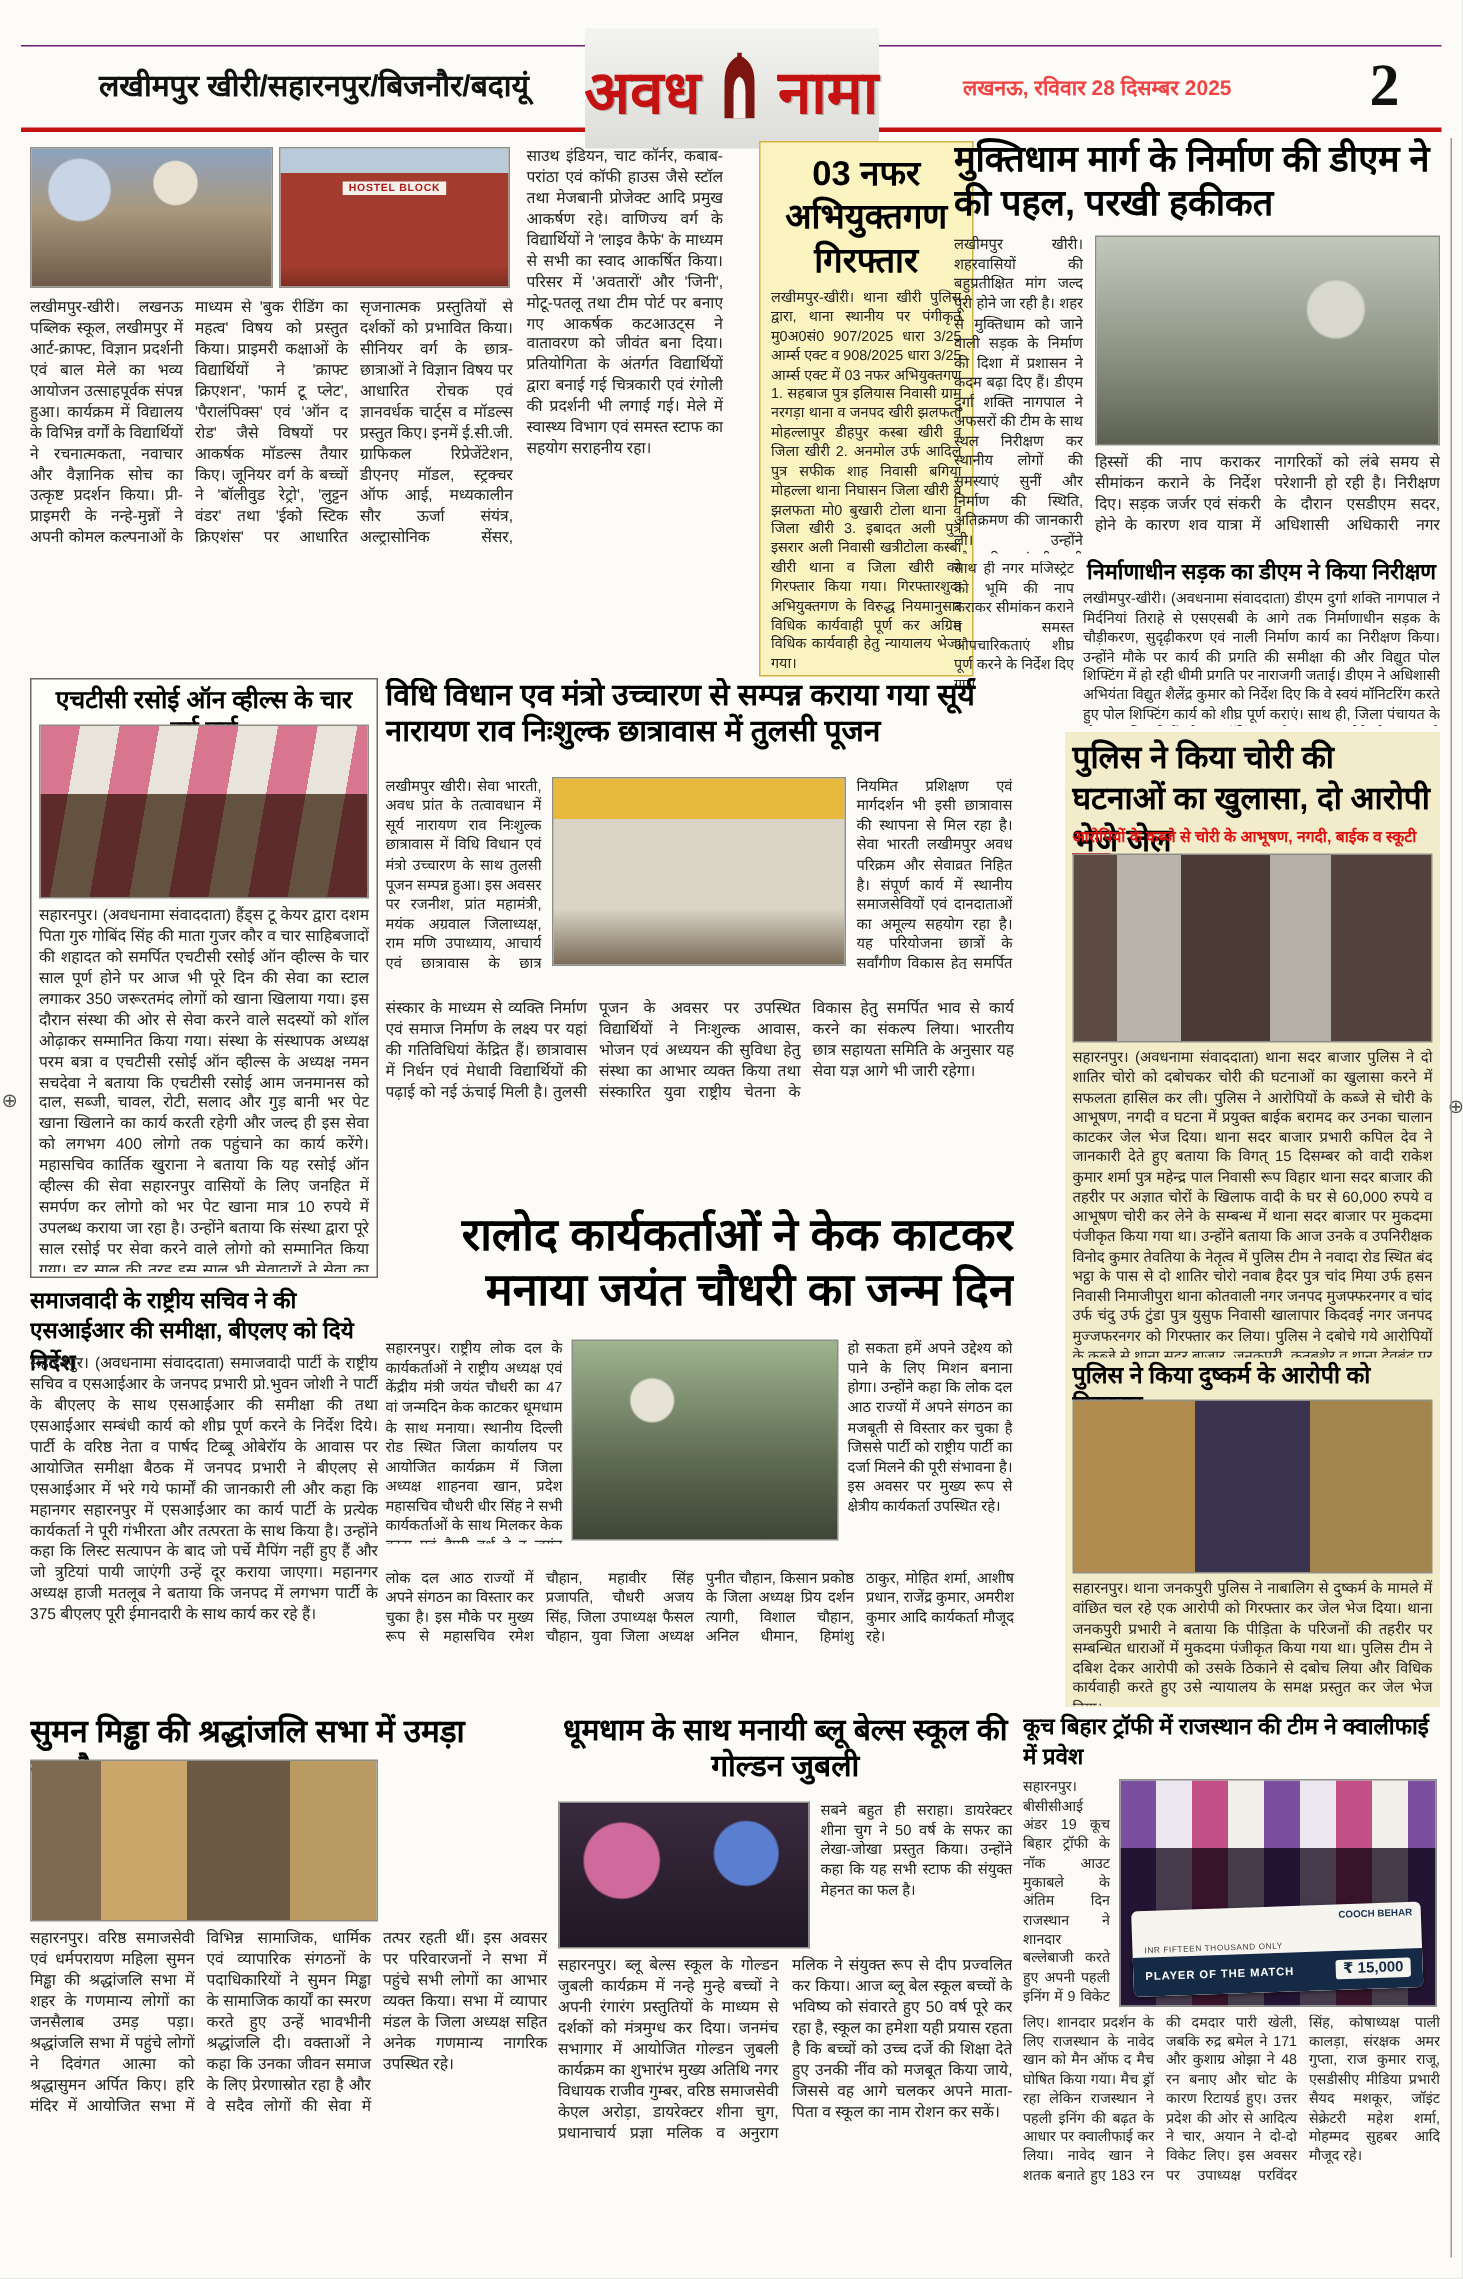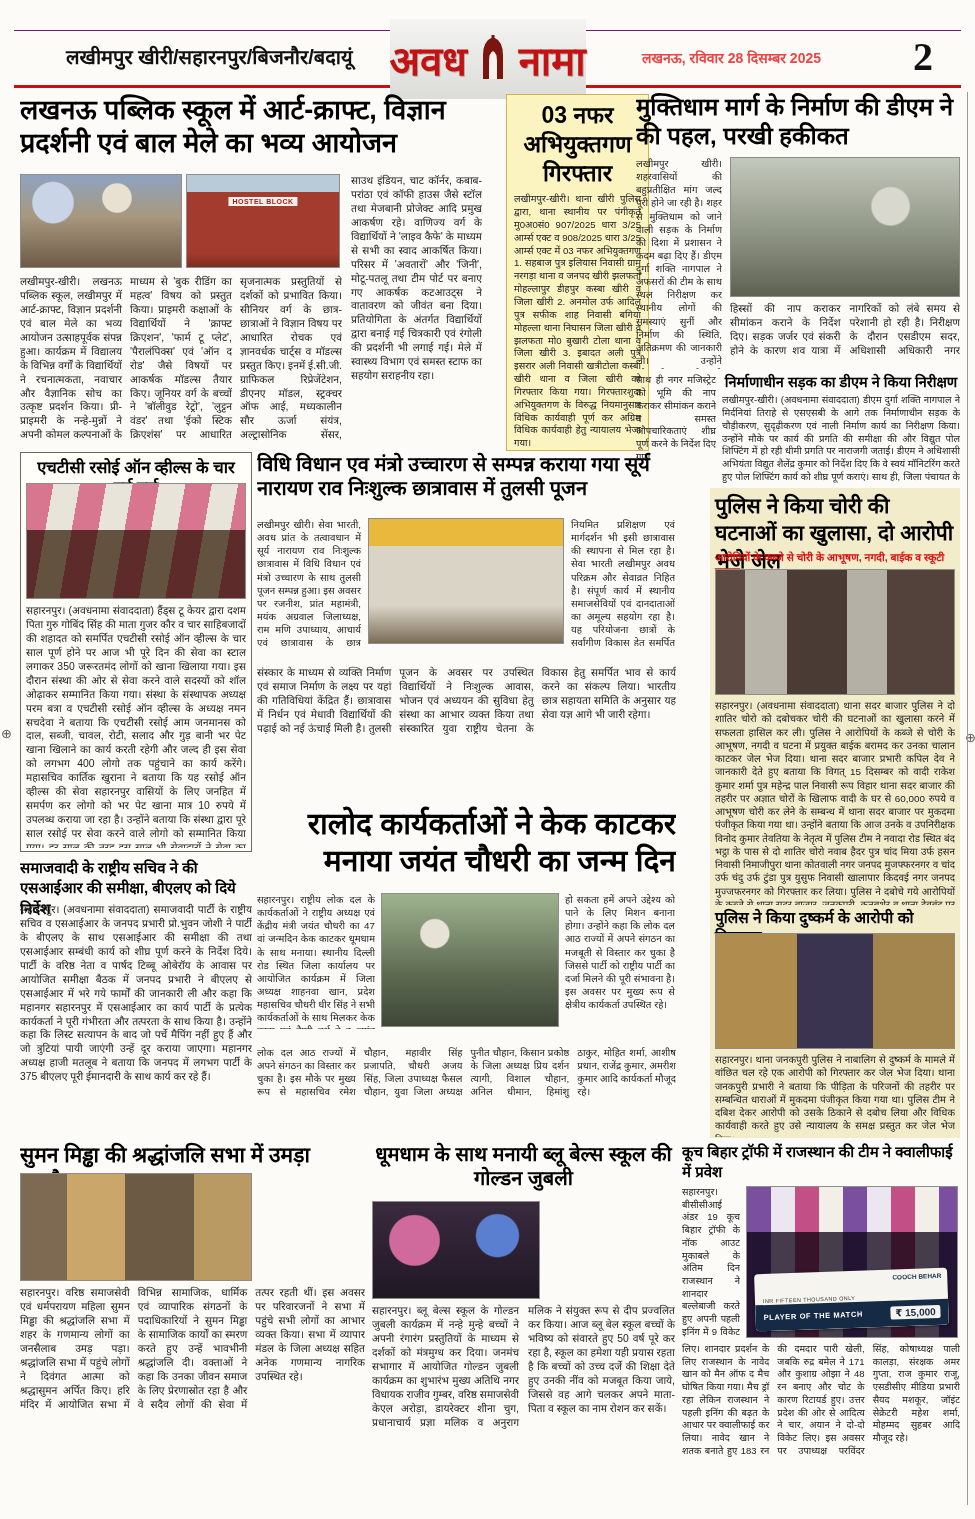--- a/index.html
+++ b/index.html
@@ -143,21 +143,20 @@
             <rect x="11.5" y="0" width="3" height="6" fill="#7c1410"></rect>
           </svg>
       </span>
       <span class="word">नामा</span>
     </div>
     <div class="mh-date">लखनऊ, रविवार 28 दिसम्बर 2025</div>
     <div class="mh-page">2</div>
   </header>
 
   <section class="art a-lps">
-    <h1 class="hl">लखनऊ पब्लिक स्कूल में आर्ट-क्राफ्ट, विज्ञान प्रदर्शनी एवं बाल मेले का भव्य आयोजन</h1>
     <div class="lps-grid">
       <div class="lps-photos">
         <div class="photo ph-lps1" style="width:162px;"></div>
         <div class="photo ph-lps2" style="width:154px;">
           <span class="hostel-sign">HOSTEL BLOCK</span>
         </div>
       </div>
       <div class="bt lps-side">साउथ इंडियन, चाट कॉर्नर, कबाब-परांठा एवं कॉफी हाउस जैसे स्टॉल तथा मेजबानी प्रोजेक्ट आदि प्रमुख आकर्षण रहे। वाणिज्य वर्ग के विद्यार्थियों ने 'लाइव कैफे' के माध्यम से सभी का स्वाद आकर्षित किया। परिसर में 'अवतारों' और 'जिनी', मोटू-पतलू तथा टीम पोर्ट पर बनाए गए आकर्षक कटआउट्स ने वातावरण को जीवंत बना दिया। प्रतियोगिता के अंतर्गत विद्यार्थियों द्वारा बनाई गई चित्रकारी एवं रंगोली की प्रदर्शनी भी लगाई गई। मेले में स्वास्थ्य विभाग एवं समस्त स्टाफ का सहयोग सराहनीय रहा।</div>
       <div class="bt cols3 lps-body">लखीमपुर-खीरी। लखनऊ पब्लिक स्कूल, लखीमपुर में आर्ट-क्राफ्ट, विज्ञान प्रदर्शनी एवं बाल मेले का भव्य आयोजन उत्साहपूर्वक संपन्न हुआ। कार्यक्रम में विद्यालय के विभिन्न वर्गों के विद्यार्थियों ने रचनात्मकता, नवाचार और वैज्ञानिक सोच का उत्कृष्ट प्रदर्शन किया। प्री-प्राइमरी के नन्हे-मुन्नों ने अपनी कोमल कल्पनाओं के माध्यम से 'बुक रीडिंग का महत्व' विषय को प्रस्तुत किया। प्राइमरी कक्षाओं के विद्यार्थियों ने 'क्राफ्ट क्रिएशन', 'फार्म टू प्लेट', 'पैरालंपिक्स' एवं 'ऑन द रोड' जैसे विषयों पर आकर्षक मॉडल्स तैयार किए। जूनियर वर्ग के बच्चों ने 'बॉलीवुड रेट्रो', 'लुट्टन वंडर' तथा 'ईको स्टिक क्रिएशंस' पर आधारित सृजनात्मक प्रस्तुतियों से दर्शकों को प्रभावित किया। सीनियर वर्ग के छात्र-छात्राओं ने विज्ञान विषय पर आधारित रोचक एवं ज्ञानवर्धक चार्ट्स व मॉडल्स प्रस्तुत किए। इनमें ई.सी.जी. ग्राफिकल रिप्रेजेंटेशन, डीएनए मॉडल, स्ट्रक्चर ऑफ आई, मध्यकालीन सौर ऊर्जा संयंत्र, अल्ट्रासोनिक सेंसर, असेंबल्ड ड्रोन, हाइड्रोपोनिक तकनीक, एनर्जी जेनरेशन, सोलर पावर प्लांट, डिस्टेंस आदि प्रमुख रहे।</div>
     </div>
@@ -232,20 +231,21 @@
     <div class="suman-row">
       <div class="photo ph-suman suman-photo"></div>
     </div>
     <div class="bt cols3 suman-body">सहारनपुर। वरिष्ठ समाजसेवी एवं धर्मपरायण महिला सुमन मिड्ढा की श्रद्धांजलि सभा में शहर के गणमान्य लोगों का जनसैलाब उमड़ पड़ा। श्रद्धांजलि सभा में पहुंचे लोगों ने दिवंगत आत्मा को श्रद्धासुमन अर्पित किए। हरि मंदिर में आयोजित सभा में विभिन्न सामाजिक, धार्मिक एवं व्यापारिक संगठनों के पदाधिकारियों ने सुमन मिड्ढा के सामाजिक कार्यों का स्मरण करते हुए उन्हें भावभीनी श्रद्धांजलि दी। वक्ताओं ने कहा कि उनका जीवन समाज के लिए प्रेरणास्रोत रहा है और वे सदैव लोगों की सेवा में तत्पर रहती थीं। इस अवसर पर परिवारजनों ने सभा में पहुंचे सभी लोगों का आभार व्यक्त किया। सभा में व्यापार मंडल के जिला अध्यक्ष सहित अनेक गणमान्य नागरिक उपस्थित रहे।</div>
   </section>
 
   <section class="art a-blue">
     <h2 class="hl">धूमधाम के साथ मनायी ब्लू बेल्स स्कूल की गोल्डन जुबली</h2>
     <div class="blue-row">
       <div class="photo ph-blue blue-photo"></div>
+      <div class="bt blue-side">सबने बहुत ही सराहा। डायरेक्टर शीना चुग ने 50 वर्ष के सफर का लेखा-जोखा प्रस्तुत किया। उन्होंने कहा कि यह सभी स्टाफ की संयुक्त मेहनत का फल है।</div>
     </div>
     <div class="bt cols2 blue-body">सहारनपुर। ब्लू बेल्स स्कूल के गोल्डन जुबली कार्यक्रम में नन्हे मुन्हे बच्चों ने अपनी रंगारंग प्रस्तुतियों के माध्यम से दर्शकों को मंत्रमुग्ध कर दिया। जनमंच सभागार में आयोजित गोल्डन जुबली कार्यक्रम का शुभारंभ मुख्य अतिथि नगर विधायक राजीव गुम्बर, वरिष्ठ समाजसेवी केएल अरोड़ा, डायरेक्टर शीना चुग, प्रधानाचार्य प्रज्ञा मलिक व अनुराग मलिक ने संयुक्त रूप से दीप प्रज्वलित कर किया। आज ब्लू बेल स्कूल बच्चों के भविष्य को संवारते हुए 50 वर्ष पूरे कर रहा है, स्कूल का हमेशा यही प्रयास रहता है कि बच्चों को उच्च दर्जे की शिक्षा देते हुए उनकी नींव को मजबूत किया जाये, जिससे वह आगे चलकर अपने माता-पिता व स्कूल का नाम रोशन कर सकें।</div>
   </section>
 
   <section class="art a-cric">
     <h2 class="hl">कूच बिहार ट्रॉफी में राजस्थान की टीम ने क्वालीफाई में प्रवेश</h2>
     <div class="cric-row">
       <div class="bt cric-left">सहारनपुर। बीसीसीआई अंडर 19 कूच बिहार ट्रॉफी के नॉक आउट मुकाबले के अंतिम दिन राजस्थान ने शानदार बल्लेबाजी करते हुए अपनी पहली इनिंग में 9 विकेट पर 494 रन बनाकर उत्तर प्रदेश के खिलाफ 316 रनों की बढ़त हासिल की और अगले दौर में प्रवेश कर लिया।</div>
       <div class="photo ph-cricket cric-photo">
         <div class="cheque">

